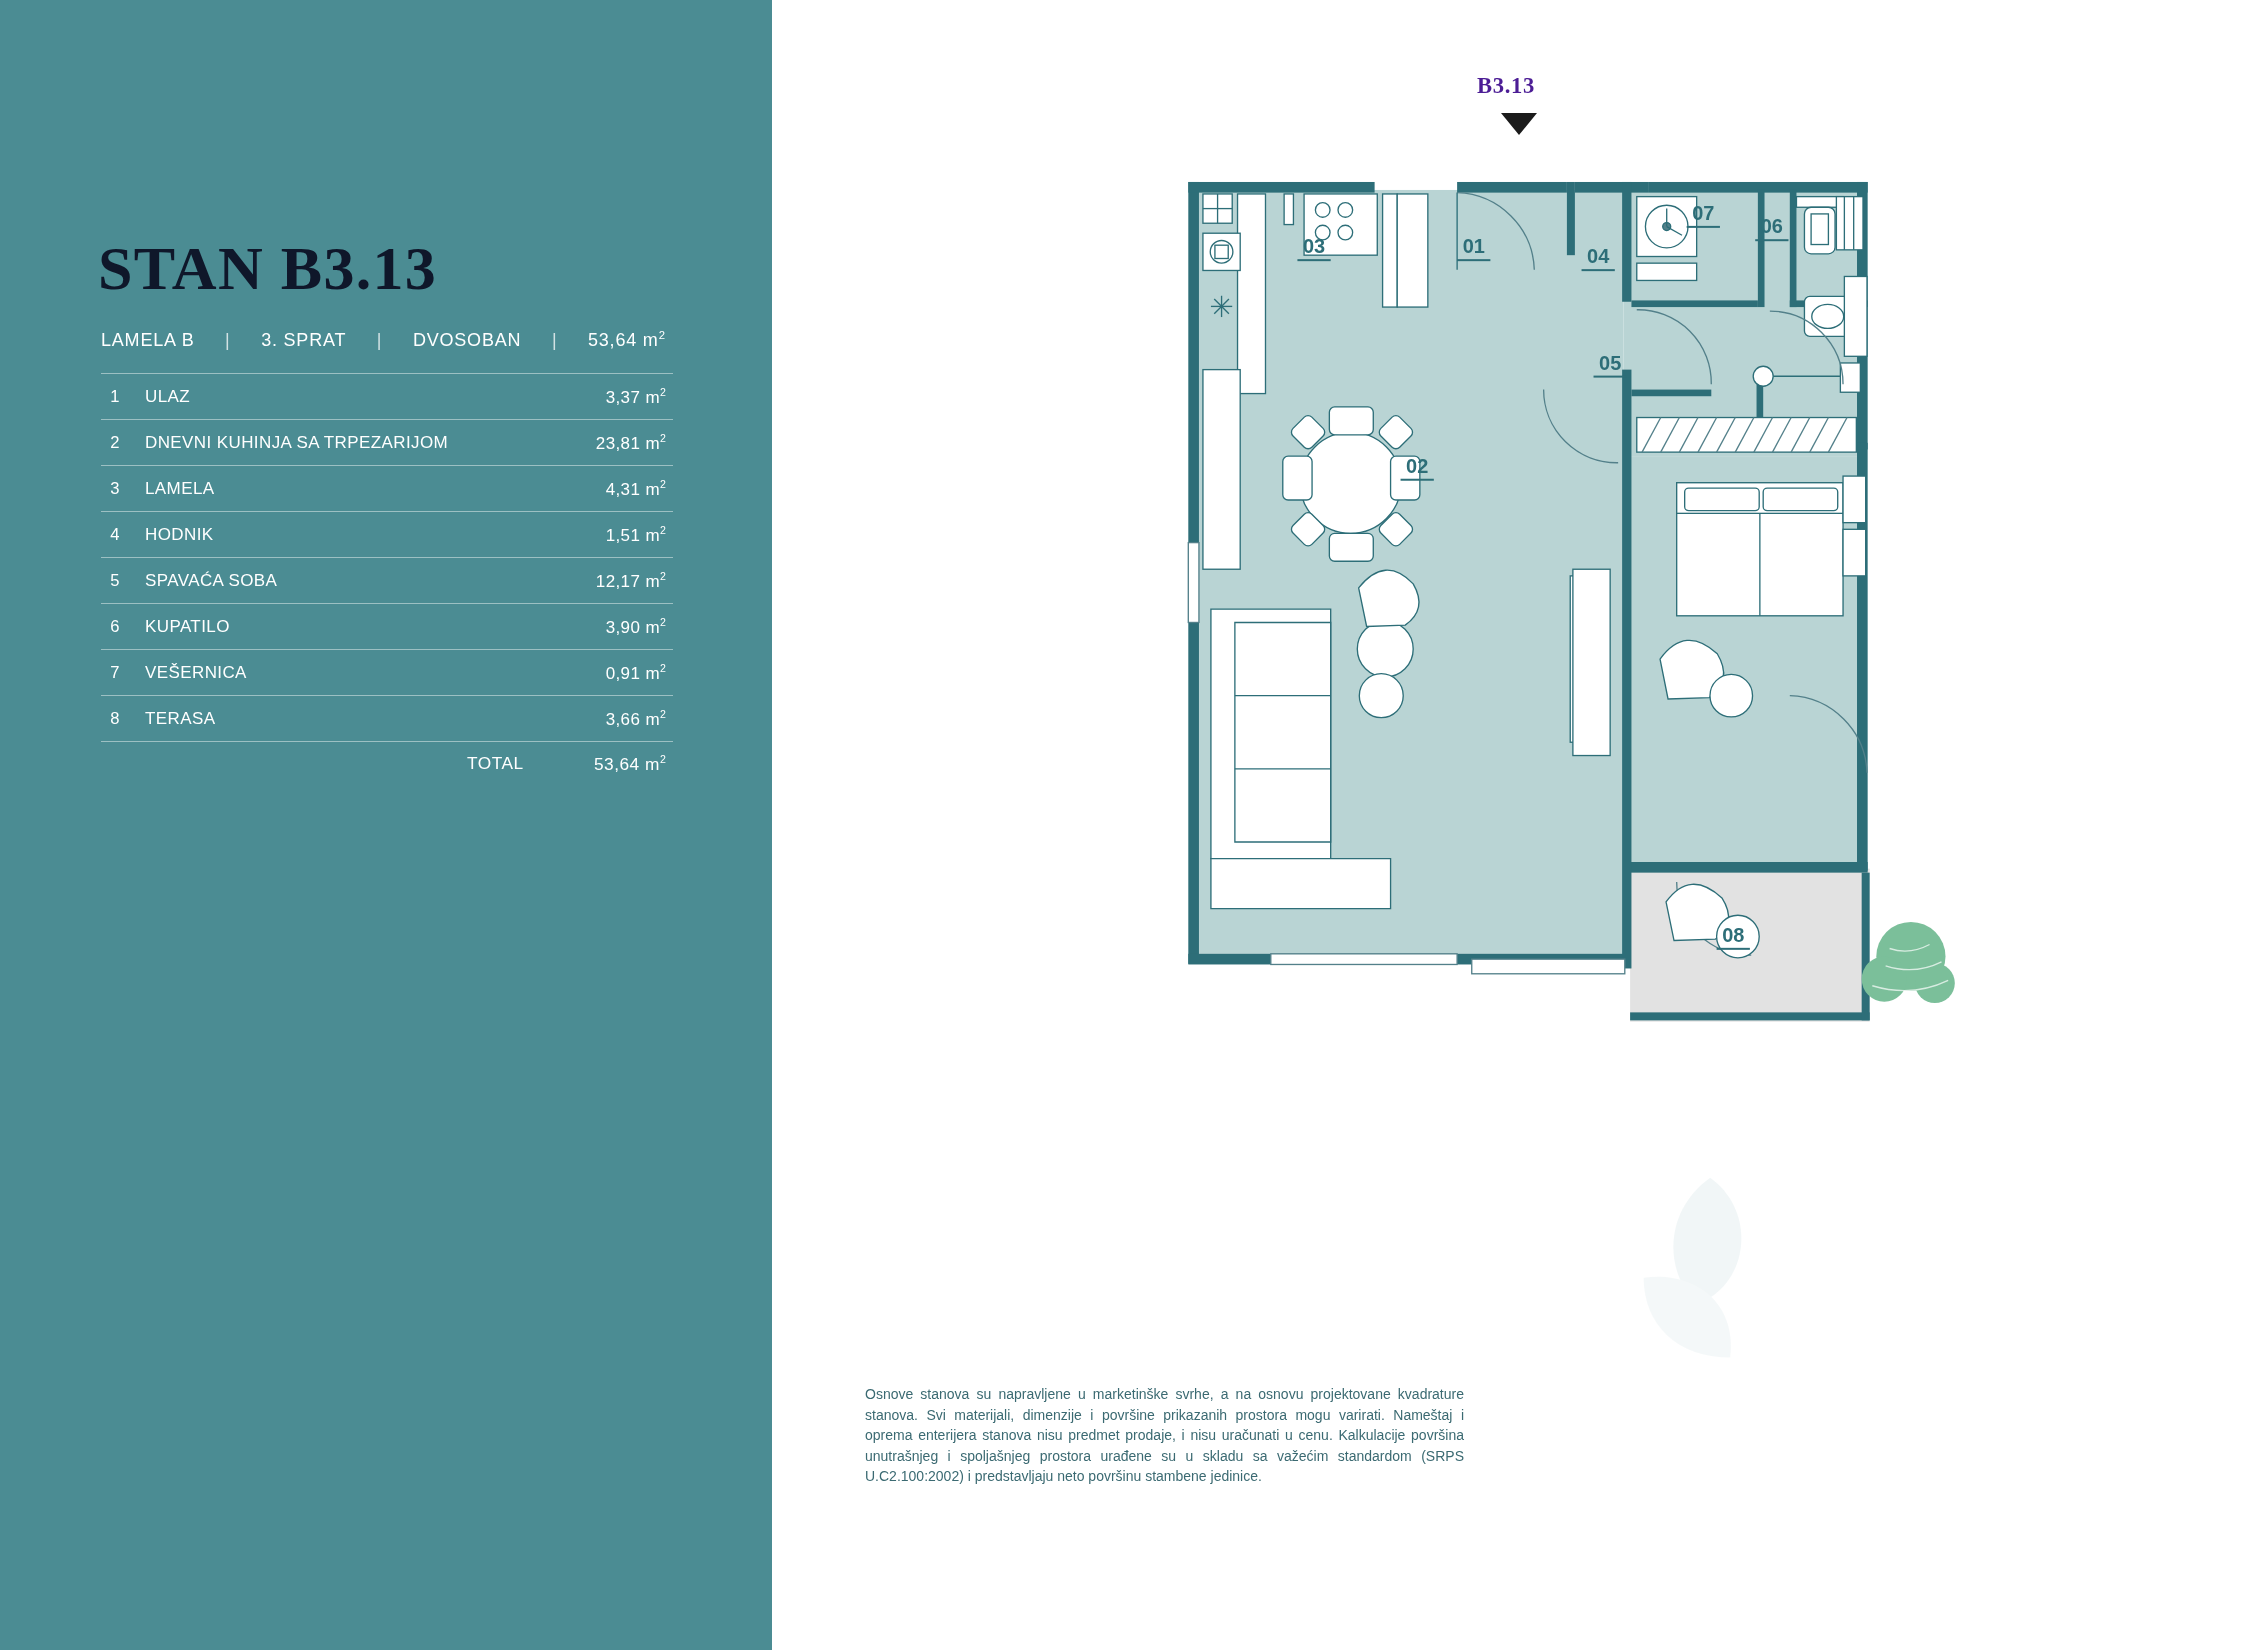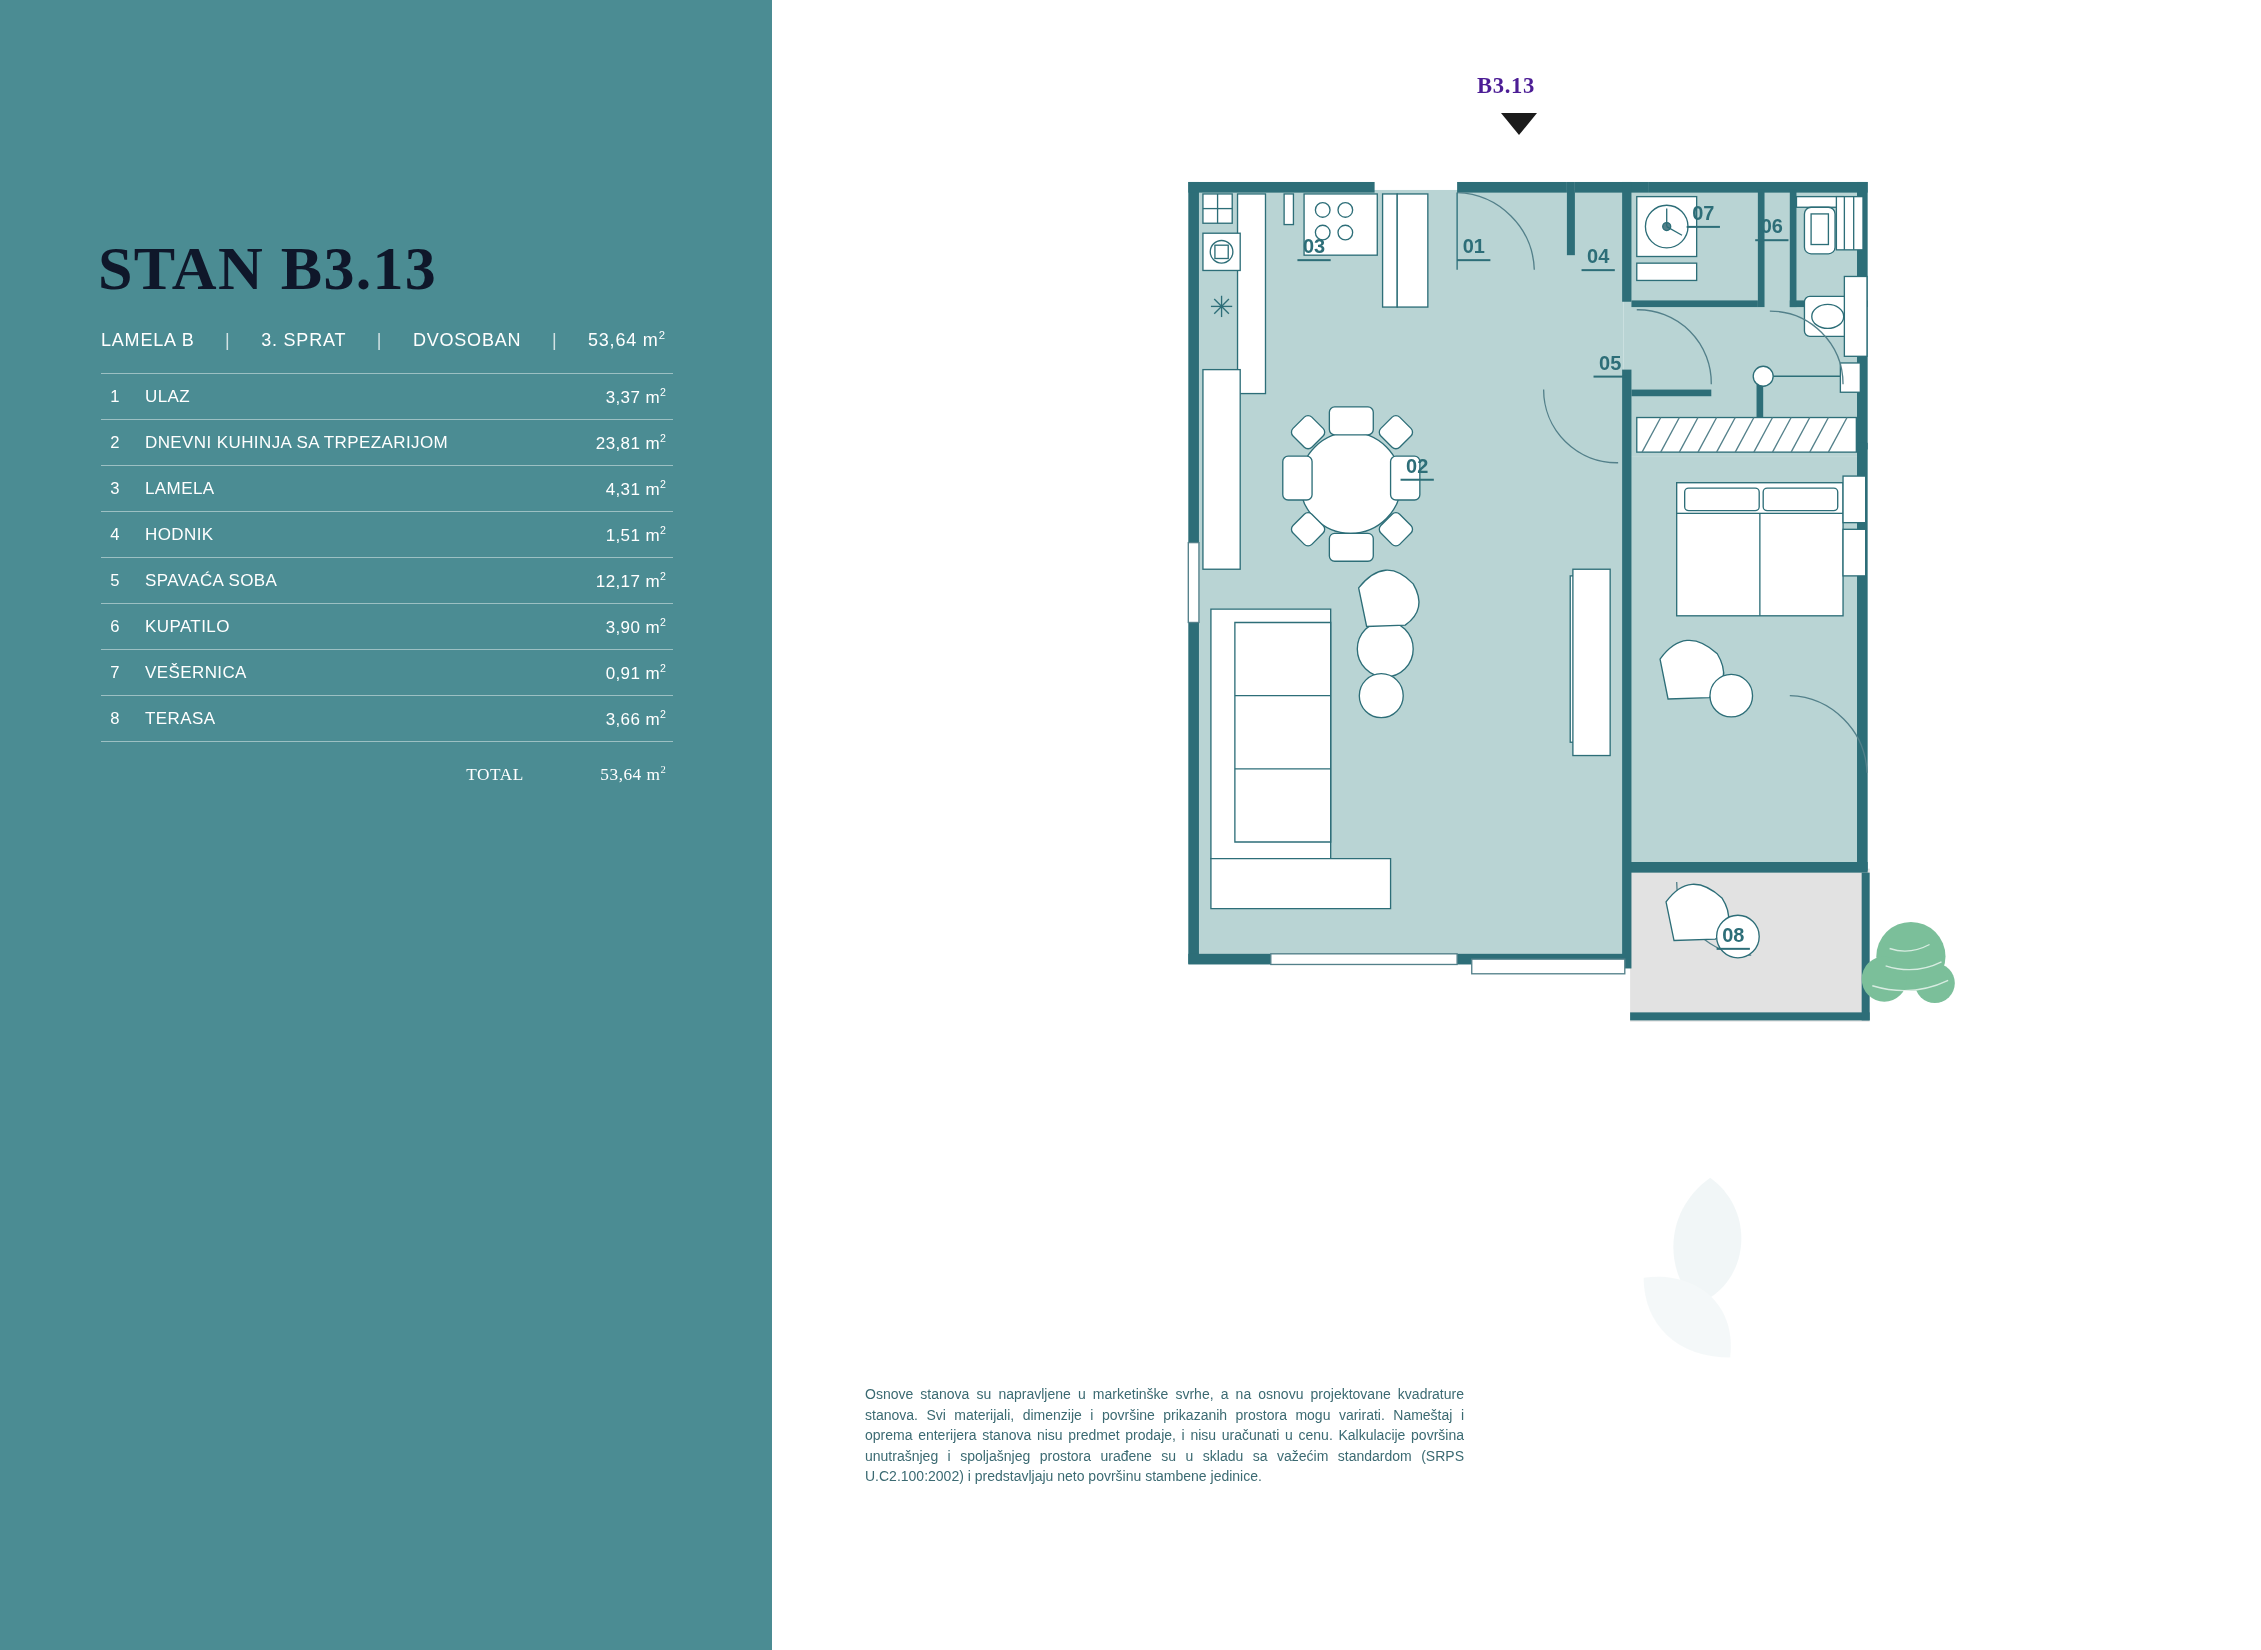--- a/index.html
+++ b/index.html
@@ -38,22 +38,22 @@
     height:45px;
     border-bottom:0.7px solid rgba(255,255,255,.45);
     font-size:17px;letter-spacing:0.4px;
   }
   .row:first-child{border-top:0.7px solid rgba(255,255,255,.45);}
   .row .num{width:44px;text-align:left;padding-left:9.3px;box-sizing:border-box;font-size:16.6px;}
   .row .nm{flex:1;}
   .row .ar{width:120px;text-align:right;padding-right:6.7px;white-space:nowrap;}
   .row .ar .sup{font-size:10.6px;vertical-align:super;}
   .total{
-    display:flex;align-items:flex-end;justify-content:flex-end;
-    height:43px;font-size:17.3px;letter-spacing:0.5px;font-family:Liberation Serif, serif;
+    display:flex;align-items:center;justify-content:flex-end;
+    height:43px;font-size:17.3px;letter-spacing:0.5px;
   }
   .total .tl{margin-right:22.6px;}
   .total .tv{width:120px;text-align:right;padding-right:6.7px;}
   .total .sup{font-size:10.6px;vertical-align:super;}
 
   
   #right{
     position:absolute;left:772px;top:0;width:1489px;height:1650px;
   }
   

